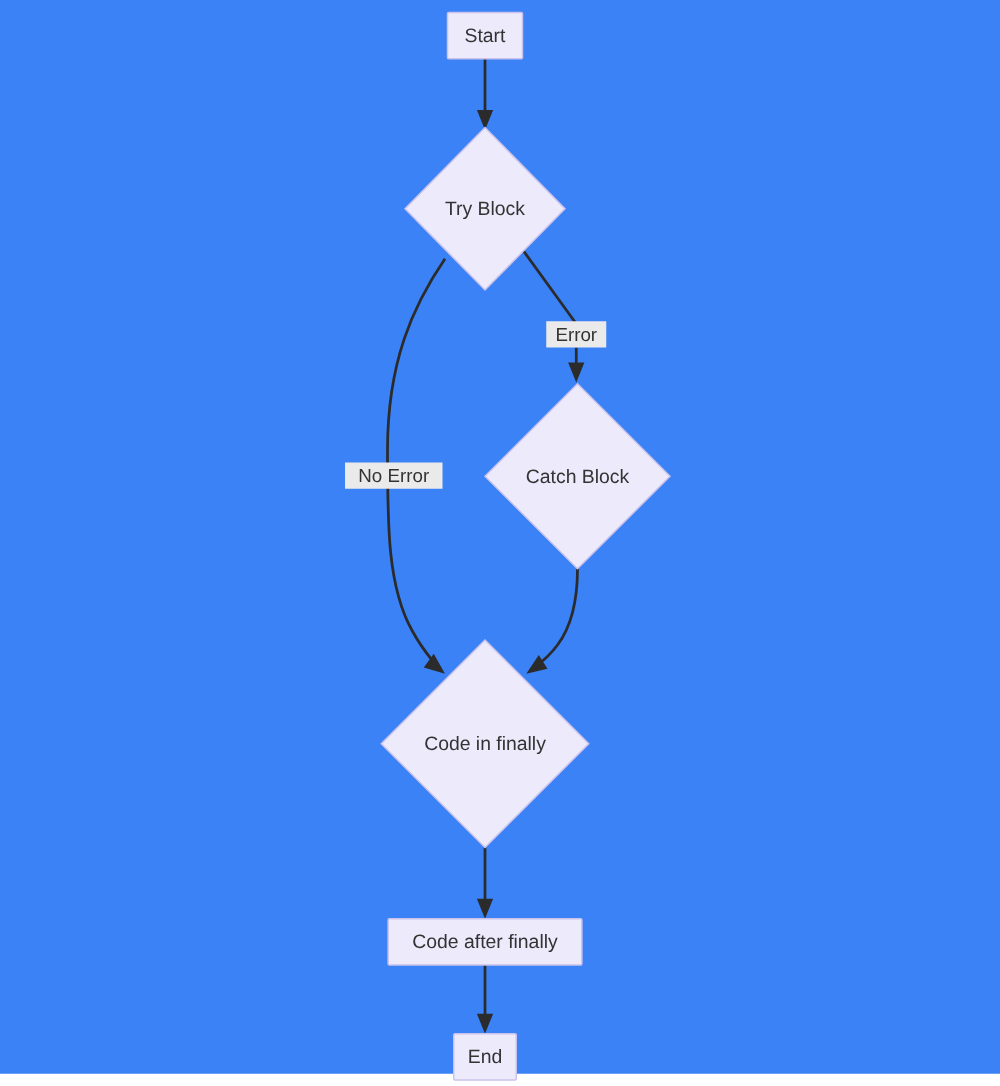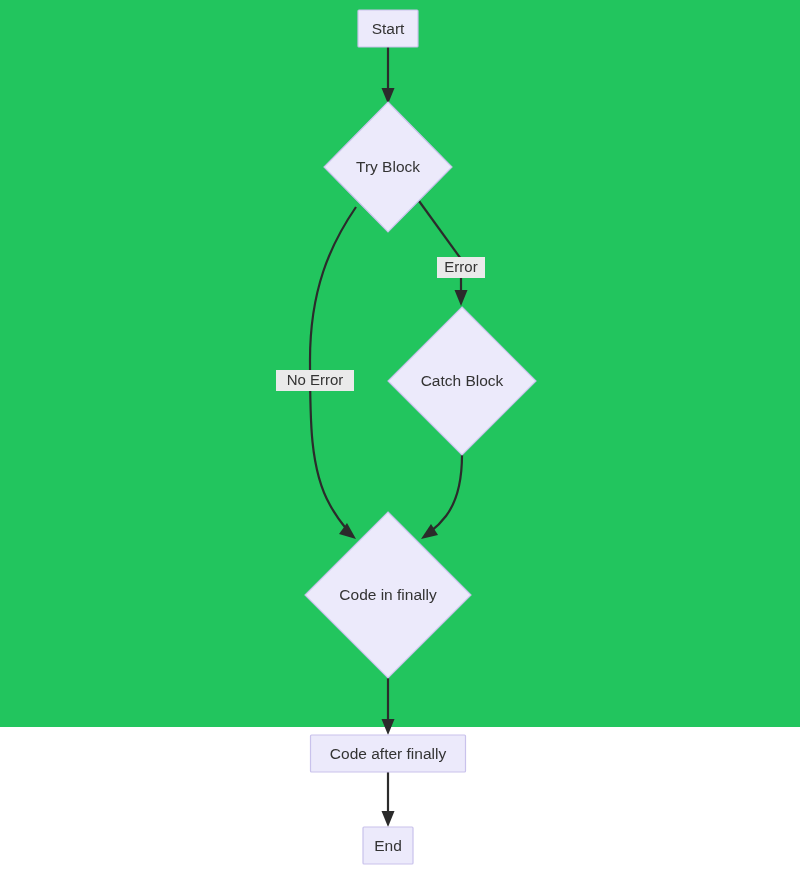--- a/index.html
+++ b/index.html
@@ -10,22 +10,22 @@
   }
   body {
     width: 800px;
     height: 869px;
     font-family: "Liberation Sans", sans-serif;
     overflow: hidden;
   }
   #diagram-root {
     position: relative;
     width: 800px;
-    height: 727px;
-    background: #22c55e;
+    height: 859px;
+    background: #3b82f6;
   }
   svg#flowchart {
     display: block;
     width: 800px;
     height: 869px;
   }
   .node-shape {
     fill: #ECEAFB;
     stroke: #C9C2EC;
     stroke-width: 1.2;

